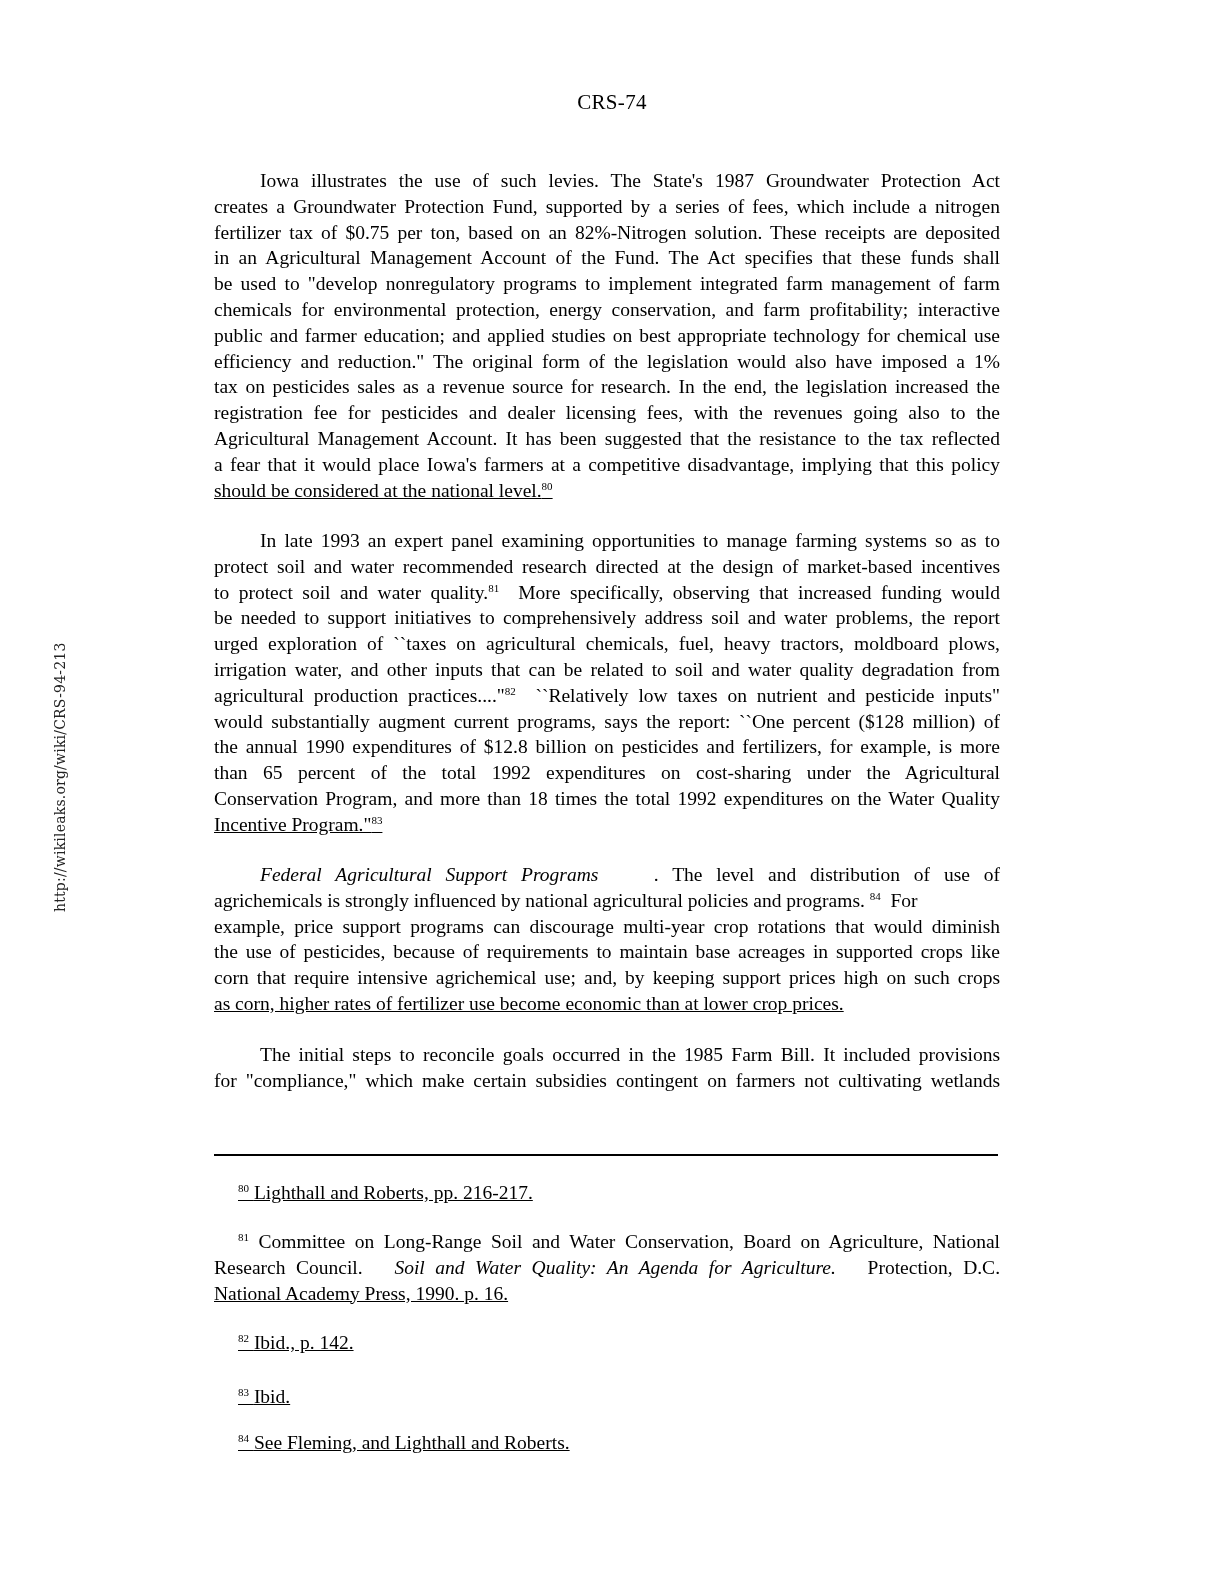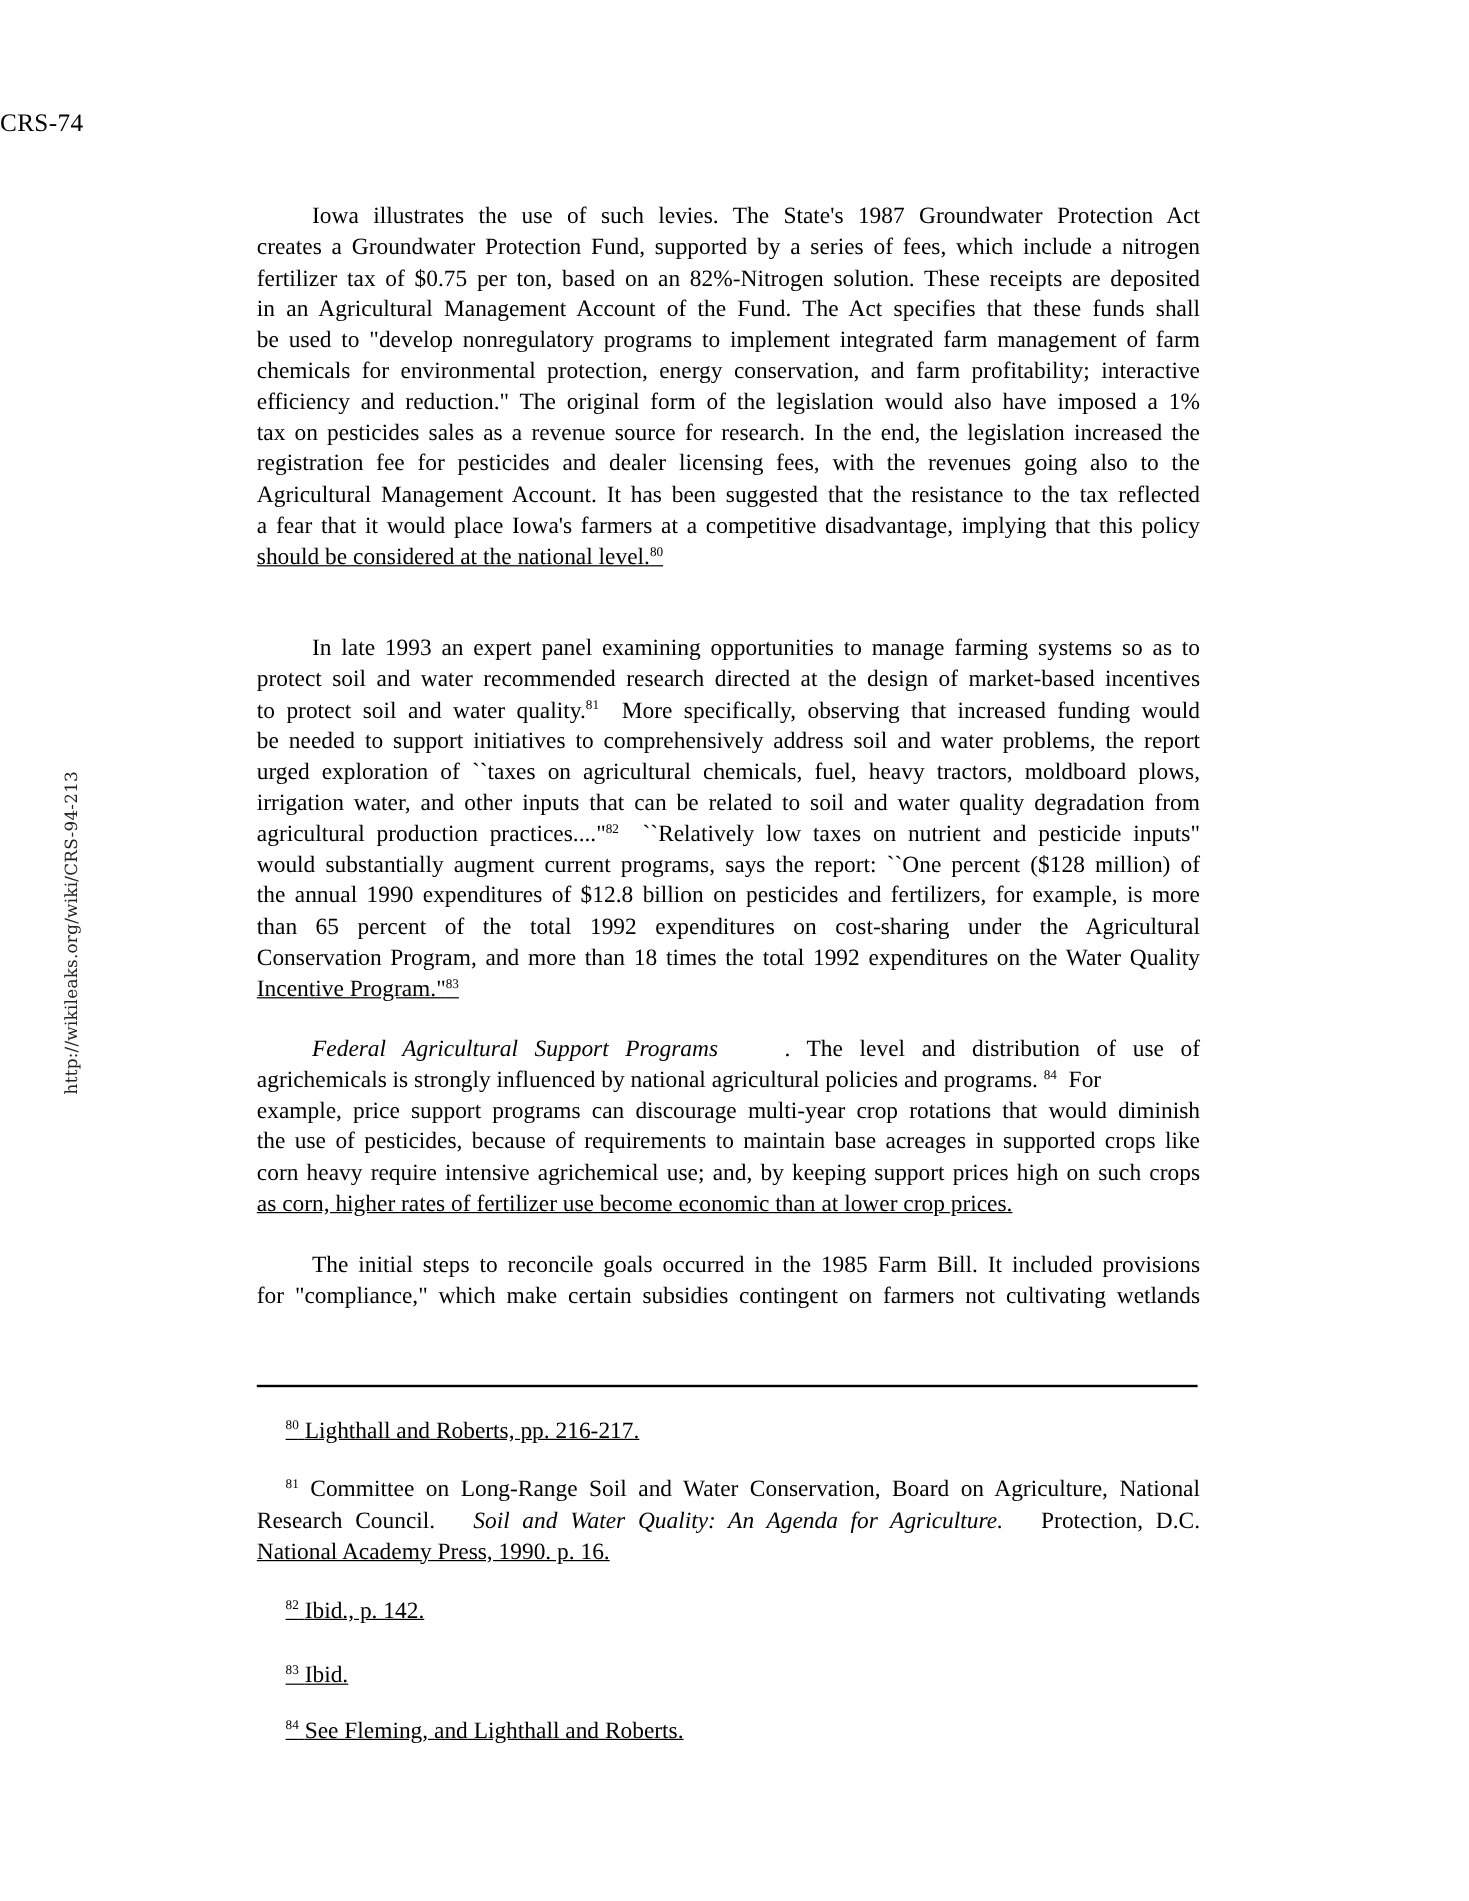--- a/index.html
+++ b/index.html
@@ -1,21 +1,21 @@
 <!DOCTYPE html>
 <html><head>
 <meta charset="utf-8">
 <style>
   html, body { margin: 0; padding: 0; background: #ffffff; }
   body {
     width: 1224px; height: 1584px; position: relative; overflow: hidden;
     font-family: "Liberation Serif", "DejaVu Serif", serif; color: #000;
   }
   .page-header {
-    position: absolute; top: 90px; left: 0; width: 1224px; 
+    position: absolute; top: 90px; left: 0; width: 1224px; text-align: center;
     font-size: 21px; letter-spacing: 0.3px;
   }
   .side-url {
     position: absolute; left: 52px; top: 912px;
     transform: rotate(-90deg); transform-origin: left top;
     font-family: "DejaVu Serif", serif; font-size: 14px; color: #222;
     white-space: nowrap; letter-spacing: 0.2px;
   }
   .body-text {
     position: absolute; left: 214px; width: 786px;
@@ -51,20 +51,21 @@
 
 <div class="body-text" style="top:168px;">
 
   <div class="para" style="top:0px;">
     <span class="line indent">Iowa illustrates the use of  such levies.  The State's  1987 Groundwater Protection Act</span>
     <span class="line">creates a Groundwater Protection Fund, supported by a series of fees, which include a nitrogen</span>
     <span class="line">fertilizer tax of $0.75 per ton, based on an 82%-Nitrogen solution.  These receipts are deposited</span>
     <span class="line">in an Agricultural Management  Account of the Fund.  The Act specifies that these funds shall</span>
     <span class="line">be used to "develop nonregulatory programs to implement integrated farm management of farm</span>
     <span class="line">chemicals for environmental protection, energy conservation, and farm profitability; interactive</span>
+    <span class="line">public and farmer education; and applied studies on best appropriate technology for chemical use</span>
     <span class="line">efficiency and  reduction."  The original form of the legislation would also have imposed a 1%</span>
     <span class="line">tax on pesticides sales as a revenue source for research.  In the end, the legislation increased the</span>
     <span class="line">registration fee for pesticides  and dealer licensing fees, with the revenues going also to the</span>
     <span class="line">Agricultural Management  Account.  It has been suggested that the resistance to the tax reflected</span>
     <span class="line">a fear that it would place Iowa's farmers at a competitive disadvantage, implying that this policy</span>
     <span class="line last"><span>should be considered at the national level.</span><sup>80</sup></span>
   </div>
 
   <div class="para" style="top:360px;">
     <span class="line indent">In late 1993 an expert panel examining opportunities to manage farming systems so as to</span>
@@ -79,21 +80,21 @@
     <span class="line">than 65 percent of the total 1992 expenditures on cost-sharing under the Agricultural</span>
     <span class="line">Conservation Program, and more than 18 times the total 1992 expenditures on the Water Quality</span>
     <span class="line last"><span>Incentive Program."</span><sup>83</sup></span>
   </div>
 
   <div class="para" style="top:694px;">
     <span class="line indent"><i>Federal Agricultural Support Programs</i>&nbsp;&nbsp;&nbsp; <span>.  The level  and distribution of use of</span></span>
     <span class="line" style="transform: scaleX(1); width: 786.016px; text-align: center; text-align-last: left;"><span>agrichemicals is strongly influenced by national agricultural policies and programs.</span>&nbsp;<sup>84</sup>&nbsp; <span>For</span></span>
     <span class="line">example, price support  programs can discourage multi-year crop rotations that would diminish</span>
     <span class="line">the use of pesticides, because of requirements to maintain base acreages in supported crops like</span>
-    <span class="line">corn heavy require intensive agrichemical use; and, by keeping support prices high on such crops</span>
+    <span class="line">corn that require intensive agrichemical use; and, by keeping support prices high on such crops</span>
     <span class="line last">as corn, higher rates of fertilizer use become economic than at lower crop prices.</span>
   </div>
 
   <div class="para" style="top:874px;">
     <span class="line indent">The initial steps to reconcile goals occurred in the 1985 Farm Bill.  It included provisions</span>
     <span class="line">for "compliance," which make certain subsidies contingent on farmers not cultivating wetlands</span>
   </div>
 </div>
 
 <div class="rule"></div>

